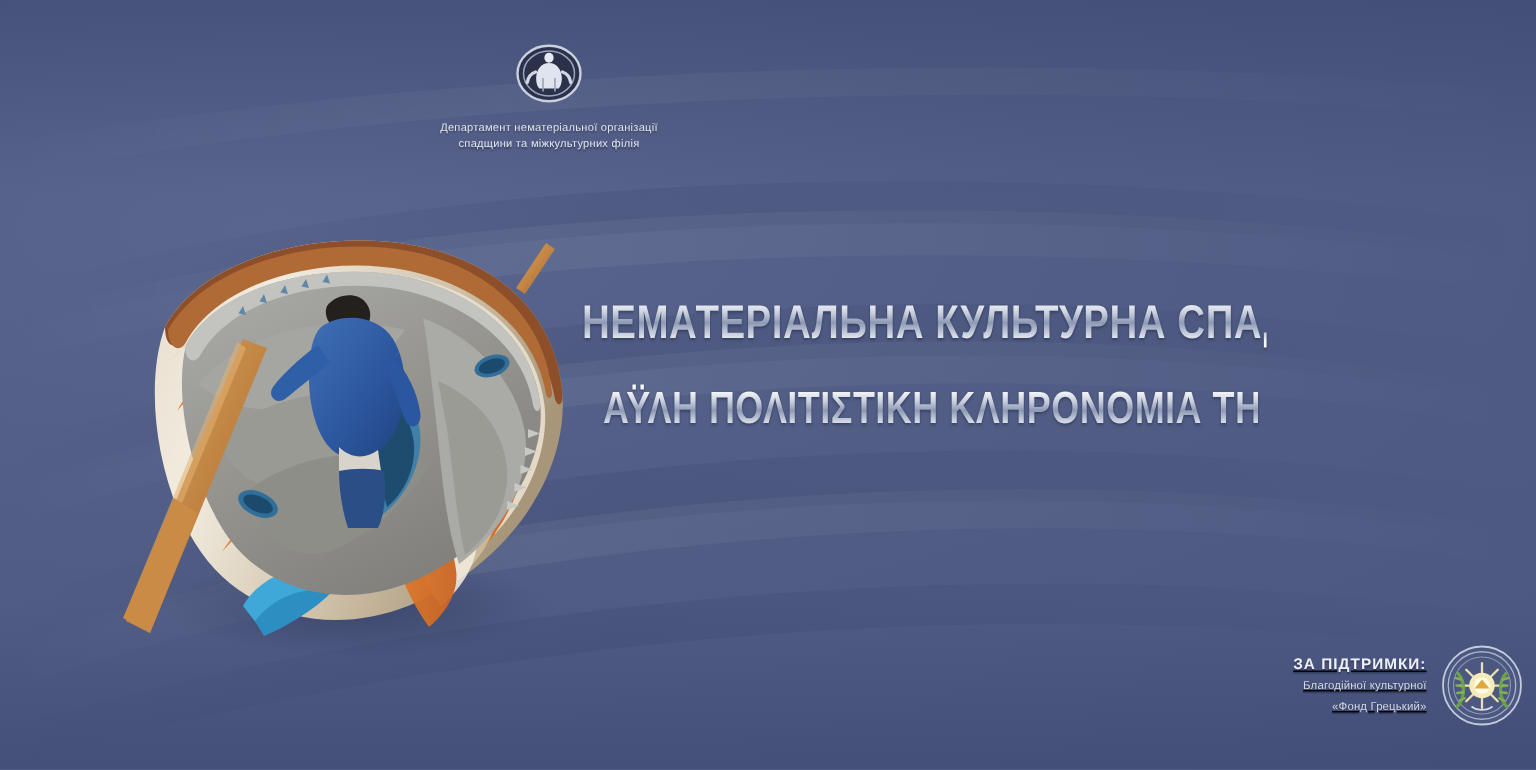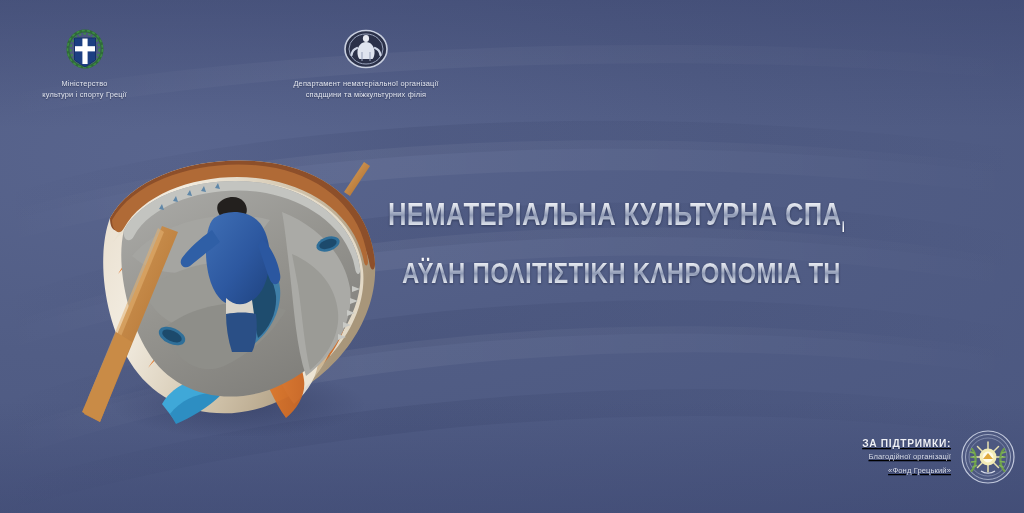--- a/index.html
+++ b/index.html
@@ -136,38 +136,20 @@
     <path d="M0,326 C300,222 700,200 1024,262 L1024,288 C700,228 300,252 0,352 Z" fill="url(#wv)"></path>
     <path d="M0,404 C300,300 700,272 1024,330 L1024,362 C700,306 300,334 0,438 Z" fill="url(#wvd)"></path>
     <path d="M0,432 C300,328 700,298 1024,354 L1024,378 C700,324 300,356 0,462 Z" fill="url(#wv)"></path>
     <path d="M0,486 C300,398 700,360 1024,414 L1024,440 C700,388 300,424 0,513 Z" fill="url(#wvd)"></path>
     <path d="M0,96 C300,44 700,30 1024,62 L1024,80 C700,48 300,62 0,118 Z" fill="url(#wv)"></path>
     <rect x="0" y="0" width="1024" height="513" fill="url(#vig)"></rect>
   </svg>
 
   <div class="logo-strip">
 
-    <div class="logo-block" id="logo-ministry">
-      <svg class="mark" width="40" height="42" viewBox="0 0 40 42">
-        <g fill="none" stroke="#2f6b38" stroke-width="3">
-          <ellipse cx="20" cy="21" rx="17" ry="18"></ellipse>
-        </g>
-        <g stroke="#3e8a46" stroke-width="1.6" fill="none">
-          <ellipse cx="20" cy="21" rx="17.5" ry="18.5" stroke-dasharray="3 2.4"></ellipse>
-          <ellipse cx="20" cy="21" rx="14.2" ry="15.2" stroke-dasharray="2.6 2.2"></ellipse>
-        </g>
-        <rect x="9.5" y="10" width="21" height="22" rx="1.5" fill="#1c3f82"></rect>
-        <path d="M9.5,32 L20,39 L30.5,32 Z" fill="#1c3f82"></path>
-        <rect x="17.4" y="10" width="5.2" height="26" fill="#ffffff"></rect>
-        <rect x="9.5" y="18.2" width="21" height="5.2" fill="#ffffff"></rect>
-        <path d="M9.5,10 h21 v22 L20,39 L9.5,32 Z" fill="none" stroke="#16306a" stroke-width="1"></path>
-      </svg>
-      <div class="cap">Міністерство</div>
-      <div class="cap">культури і спорту Греції</div>
-    </div>
 
 
     <div class="logo-block" id="logo-dept">
       <svg class="mark" width="48" height="42" viewBox="0 0 48 42">
         <ellipse cx="24" cy="21" rx="21" ry="18.5" fill="#2b3149"></ellipse>
         <ellipse cx="24" cy="21" rx="21" ry="18.5" fill="none" stroke="#c9d0e0" stroke-width="1.6"></ellipse>
         <ellipse cx="24" cy="21" rx="17" ry="15" fill="none" stroke="#9aa4bd" stroke-width="1"></ellipse>
         <ellipse cx="24" cy="10.5" rx="3.1" ry="3.4" fill="#e7eaf2"></ellipse>
         <path d="M24,14 c-5,0 -8,4 -8.5,9 c-0.4,4 1,7 2,8 h13 c1,-1 2.4,-4 2,-8 c-0.5,-5 -3.5,-9 -8.5,-9 Z" fill="#dfe4ef"></path>
         <path d="M15,20 c-3,1 -5,4 -5.5,7" fill="none" stroke="#cfd6e6" stroke-width="2.2" stroke-linecap="round"></path>
@@ -317,21 +299,21 @@
   </svg>
 
   <div class="headline-wrap">
     <div class="headline" id="headline-uk">НЕМАТЕРІАЛЬНА КУЛЬТУРНА СПАДЩИНА ГРЕЦІЇ</div>
     <div class="headline" id="headline-el">ΑΫΛΗ ΠΟΛΙΤΙΣΤΙΚΗ ΚΛΗΡΟΝΟΜΙΑ ΤΗΣ ΕΛΛΑΔΑΣ</div>
   </div>
 
   <div id="support">
     <div class="txt">
       <div class="sup-title">ЗА ПІДТРИМКИ:</div>
-      <div class="sup-line">Благодійної організації</div>
+      <div class="sup-line">Благодійної культурної</div>
       <div class="sup-line">«Фонд Грецький»</div>
     </div>
     <svg width="56" height="56" viewBox="0 0 56 56">
       <circle cx="28" cy="28" r="26" fill="#4d5880" stroke="#c3cadd" stroke-width="1.2"></circle>
       <circle cx="28" cy="28" r="22.5" fill="none" stroke="#aab3cc" stroke-width="0.9"></circle>
       <circle cx="28" cy="28" r="19" fill="none" stroke="#8f9ab8" stroke-width="0.7"></circle>
       <g stroke="#e9e2b0" stroke-width="1.5" stroke-linecap="round">
         <path d="M28,13 v7"></path>
           <path d="M28,36 v7"></path>
         <path d="M13,28 h7"></path>

